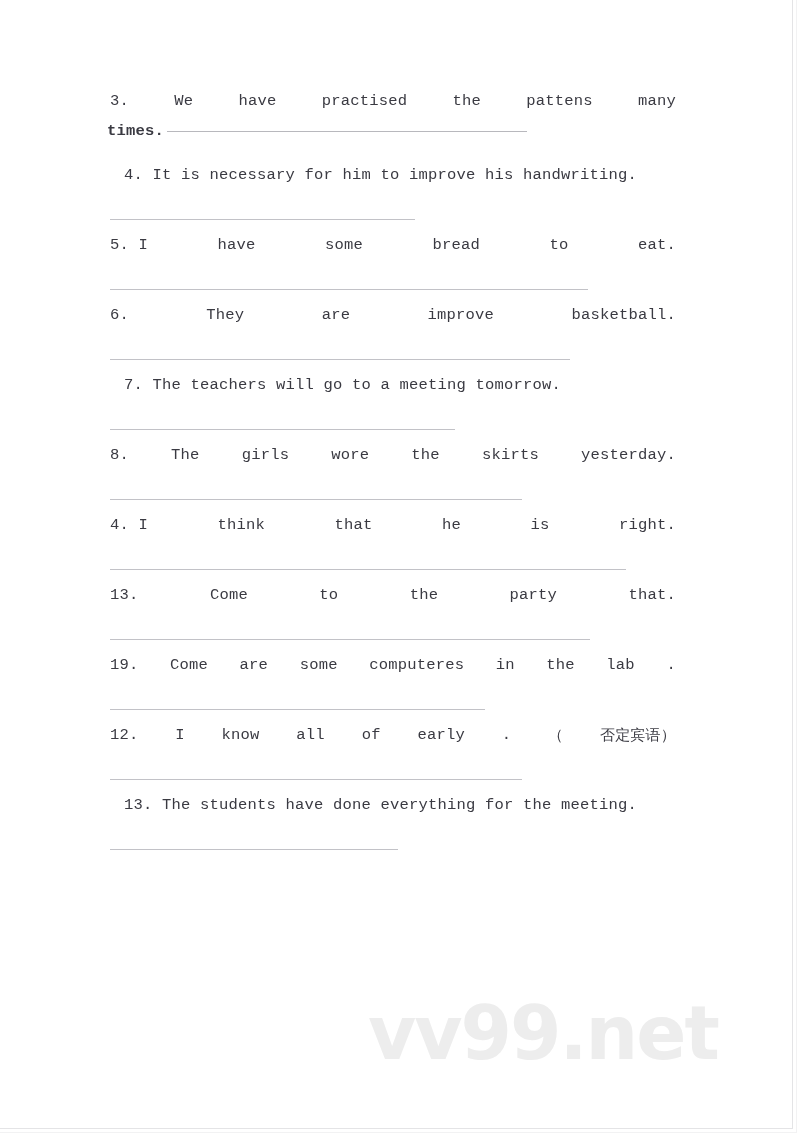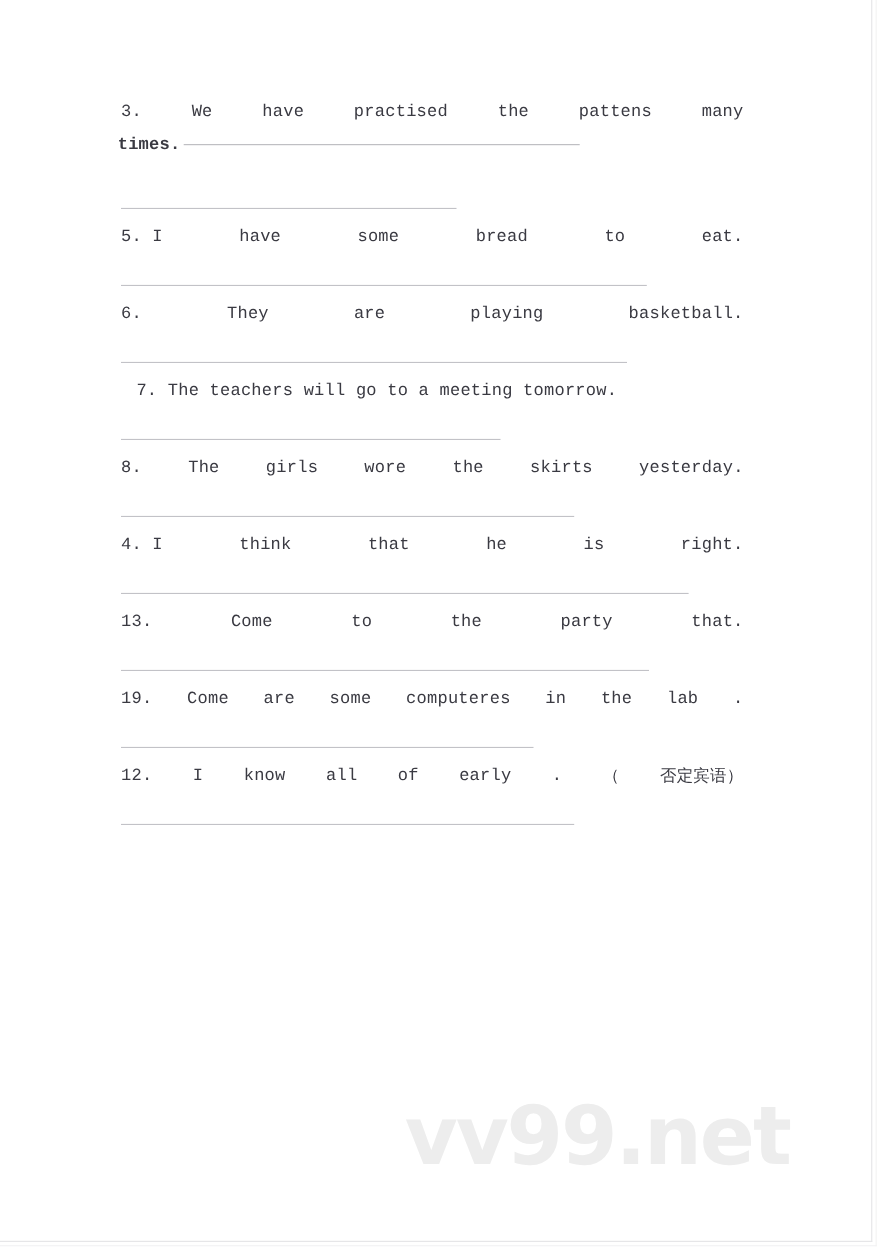--- a/index.html
+++ b/index.html
@@ -153,20 +153,21 @@
           <span class="w">pattens</span>
           <span class="w">many</span>
         </div>
         <div class="line cont">
           <span>times.</span>
           <span class="cont-rule" style="width: 360px;"></span>
         </div>
         <div style="height: 14px;"></div>
       </div>
       <div class="item">
+        <div class="line natural">4.  It is necessary for him to improve his handwriting.</div>
         <div class="rule-slot">
           <div class="answer-rule" style="width: 305px;"></div>
         </div>
       </div>
       <div class="item">
         <div class="line justify">
           <span class="w">5. I</span>
           <span class="w">have</span>
           <span class="w">some</span>
           <span class="w">bread</span>
@@ -175,21 +176,21 @@
         </div>
         <div class="rule-slot">
           <div class="answer-rule" style="width: 478px;"></div>
         </div>
       </div>
       <div class="item">
         <div class="line justify">
           <span class="w">6.</span>
           <span class="w">They</span>
           <span class="w">are</span>
-          <span class="w">playing</span>
+          <span class="w">improve</span>
           <span class="w">basketball.</span>
         </div>
         <div class="rule-slot">
           <div class="answer-rule" style="width: 460px;"></div>
         </div>
       </div>
       <div class="item">
         <div class="line natural">7.  The teachers will go to a meeting tomorrow.</div>
         <div class="rule-slot">
           <div class="answer-rule" style="width: 345px;"></div>
@@ -260,16 +261,22 @@
           <span class="w">of</span>
           <span class="w">early</span>
           <span class="w">.</span>
           <span class="w zh">（</span>
           <span class="w zh">否定宾语）</span>
         </div>
         <div class="rule-slot">
           <div class="answer-rule" style="width: 412px;"></div>
         </div>
       </div>
+      <div class="item">
+        <div class="line natural">13.  The students have done everything for the meeting.</div>
+        <div class="rule-slot">
+          <div class="answer-rule" style="width: 288px;"></div>
+        </div>
+      </div>
     </div>
 
   <div class="watermark">vv99.net</div>
 </div>
 
 </body></html>

